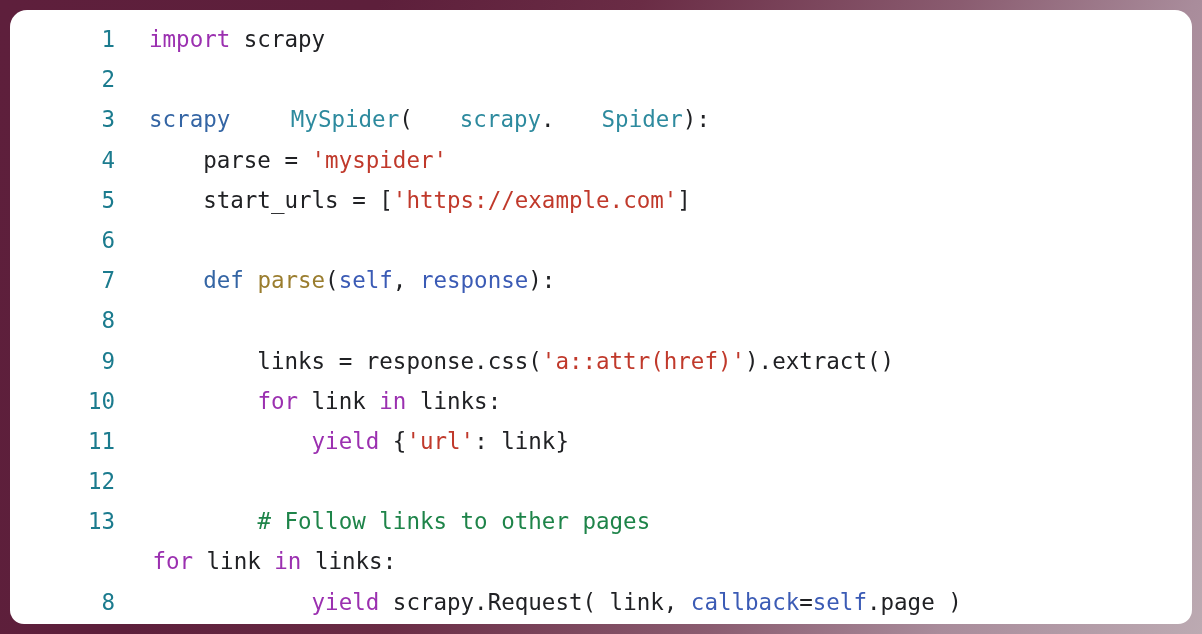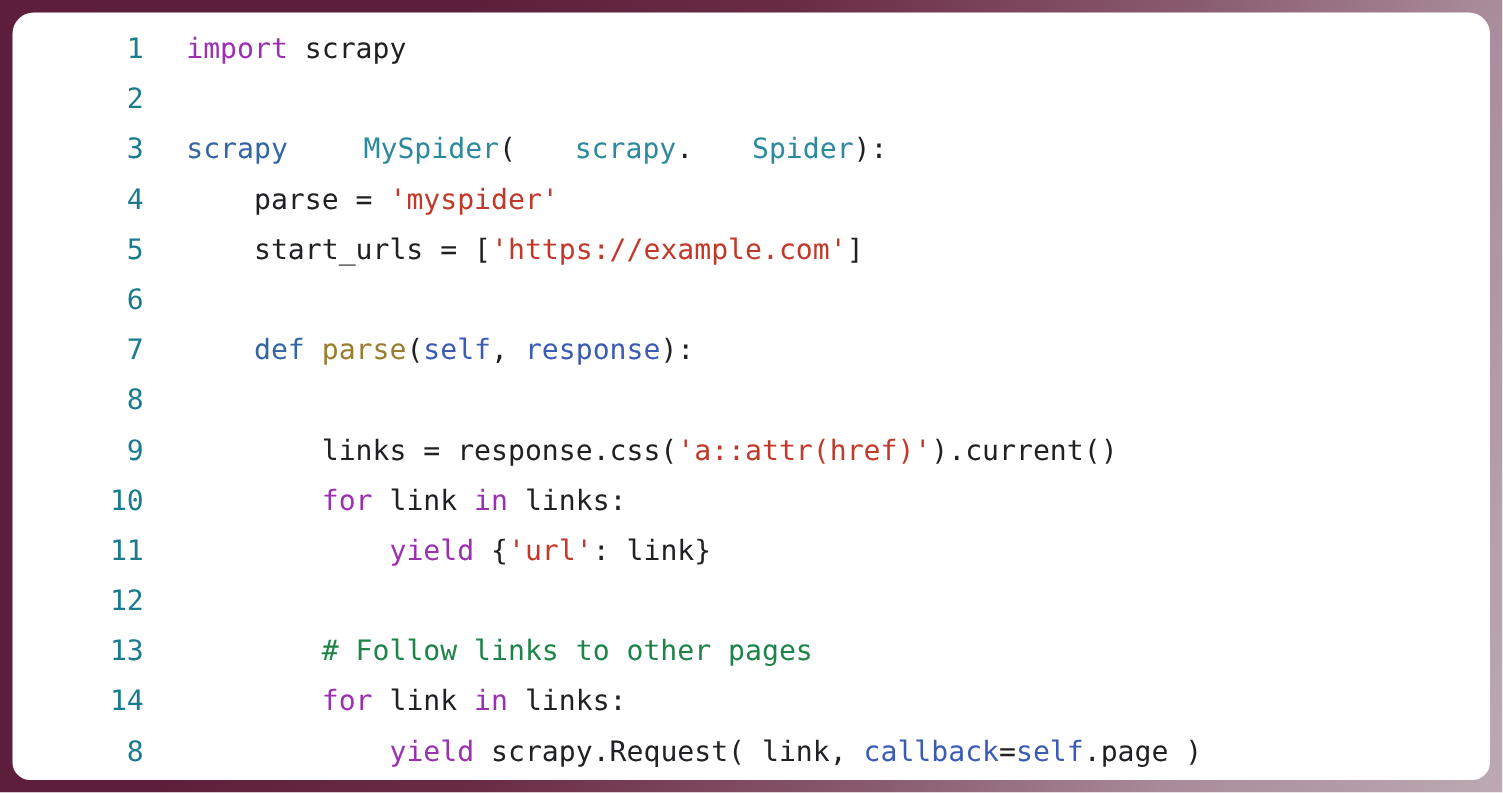--- a/index.html
+++ b/index.html
@@ -97,22 +97,22 @@
   <div id="code-card">
     <div id="code-block">
         <div class="code-line"><span class="ln">1</span><span class="lcode"><span class="t-kw">import</span><span class="t-plain"> scrapy</span></span></div>
         <div class="code-line"><span class="ln">2</span><span class="lcode"></span></div>
         <div class="code-line"><span class="ln">3</span><span class="lcode"><span class="t-def">scrapy</span><span class="t-plain"> </span><span class="t-cls">MySpider</span><span class="t-plain">(</span><span class="t-cls">scrapy</span><span class="t-plain">.</span><span class="t-cls">Spider</span><span class="t-plain">):</span></span></div>
         <div class="code-line"><span class="ln">4</span><span class="lcode"><span class="t-plain">    parse = </span><span class="t-str">'myspider'</span></span></div>
         <div class="code-line"><span class="ln">5</span><span class="lcode"><span class="t-plain">    start_urls = [</span><span class="t-str">'https://example.com'</span><span class="t-plain">]</span></span></div>
         <div class="code-line"><span class="ln">6</span><span class="lcode"></span></div>
         <div class="code-line"><span class="ln">7</span><span class="lcode"><span class="t-plain">    </span><span class="t-def">def</span><span class="t-plain"> </span><span class="t-fn">parse</span><span class="t-plain">(</span><span class="t-param">self</span><span class="t-plain">, </span><span class="t-param">response</span><span class="t-plain">):</span></span></div>
         <div class="code-line"><span class="ln">8</span><span class="lcode"><span class="t-plain">        </span></span></div>
-        <div class="code-line"><span class="ln">9</span><span class="lcode"><span class="t-plain">        links = response.css(</span><span class="t-str">'a::attr(href)'</span><span class="t-plain">).current()</span></span></div>
+        <div class="code-line"><span class="ln">9</span><span class="lcode"><span class="t-plain">        links = response.css(</span><span class="t-str">'a::attr(href)'</span><span class="t-plain">).extract()</span></span></div>
         <div class="code-line"><span class="ln">10</span><span class="lcode"><span class="t-plain">        </span><span class="t-kw">for</span><span class="t-plain"> link </span><span class="t-kw">in</span><span class="t-plain"> links:</span></span></div>
         <div class="code-line"><span class="ln">11</span><span class="lcode"><span class="t-plain">            </span><span class="t-kw">yield</span><span class="t-plain"> {</span><span class="t-str">'url'</span><span class="t-plain">: link}</span></span></div>
         <div class="code-line"><span class="ln">12</span><span class="lcode"></span></div>
         <div class="code-line"><span class="ln">13</span><span class="lcode"><span class="t-plain">        </span><span class="t-com"># Follow links to other pages</span></span></div>
-        <div class="code-line"><span class="ln">14</span><span class="lcode"><span class="t-plain">        </span><span class="t-kw">for</span><span class="t-plain"> link </span><span class="t-kw">in</span><span class="t-plain"> links:</span></span></div>
+        <div class="code-line"><span class="lcode"><span class="t-plain">        </span><span class="t-kw">for</span><span class="t-plain"> link </span><span class="t-kw">in</span><span class="t-plain"> links:</span></span></div>
         <div class="code-line"><span class="ln">8</span><span class="lcode"><span class="t-plain">            </span><span class="t-kw">yield</span><span class="t-plain"> scrapy.Request( link, </span><span class="t-param">callback</span><span class="t-plain">=</span><span class="t-param">self</span><span class="t-plain">.page )</span></span></div>
       </div>
   </div>
 </div>
 
 </body></html>

